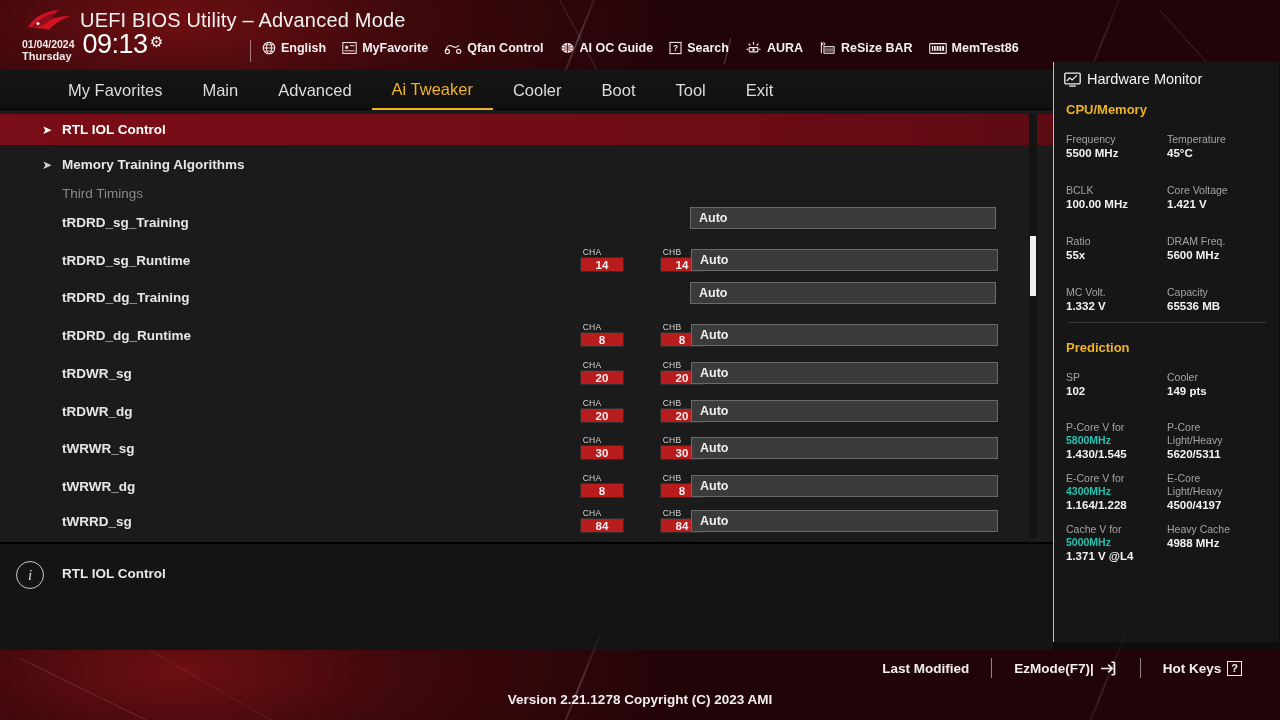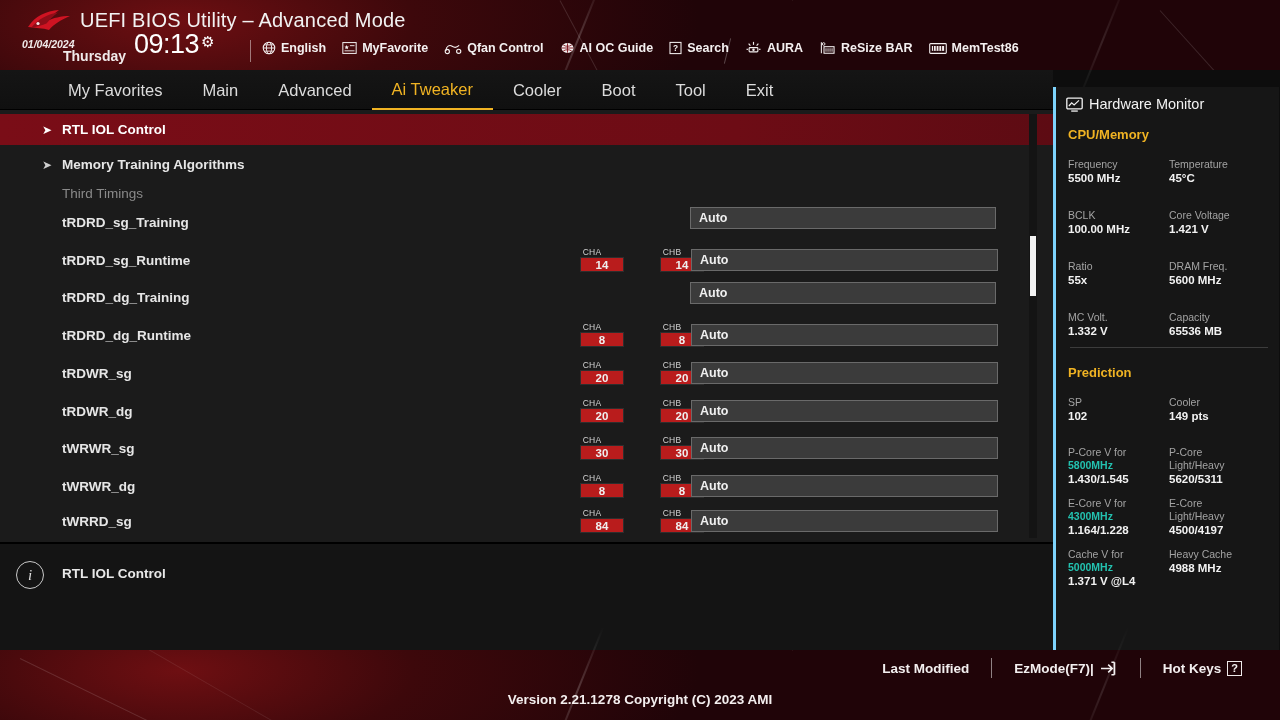--- a/index.html
+++ b/index.html
@@ -35,22 +35,22 @@
   .diag-lines i{position:absolute;display:block;height:1px;background:rgba(255,255,255,.13);transform-origin:left center;}
 
   
   #header { position:absolute; top:0; left:0; width:1280px; height:70px; }
   .rog-logo { position:absolute; left:26px; top:8px; width:46px; height:28px; }
   .title {
     position:absolute; left:80px; top:9px;
     font-size:20px; font-weight:400; letter-spacing:.2px; color:#f2f2f2;
   }
   .datetime { position:absolute; left:22px; top:38px; display:flex; align-items:flex-start; }
-  .dt-date { font-size:10.5px; font-weight:bold; line-height:12px; color:#f0eaea;font-style:italic; }
-  .dt-day  { font-size:14px; font-weight:bold; line-height:12px; color:#f0eaea;margin-left:41px; }
+  .dt-date { font-size:10.5px; font-weight:bold; line-height:12px; color:#f0eaea; }
+  .dt-day  { font-size:11px; font-weight:bold; line-height:12px; color:#f0eaea; }
   .clock   { font-size:27px; font-weight:300; line-height:27px; margin-left:8px; margin-top:-7px; color:#ffffff; letter-spacing:-.5px;}
   .gear-ic { margin-left:2px; margin-top:-5px; font-size:15px; color:#ffffff; }
   .vdiv { position:absolute; top:40px; width:1px; height:22px; background:rgba(255,255,255,.45); }
 
   #toolbar { position:absolute; left:262px; top:41px; display:flex; align-items:center; gap:16px; }
   .tb-item { display:flex; align-items:center; gap:5px; font-size:12.5px; font-weight:bold; color:#f4f0f0; white-space:nowrap; cursor:pointer; }
   .tb-item svg { display:block; }
 
   
   #nav {
@@ -100,21 +100,21 @@
   
   #helpbar { position:absolute; top:542px; left:0; width:1053px; height:108px; background:#141414; border-top:2px solid #000; }
   .info-circle {
     position:absolute; left:16px; top:17px; width:28px; height:28px; border-radius:50%;
     border:1.5px solid #c9c9c9; display:flex; align-items:center; justify-content:center;
     font-size:15px; font-style:italic; font-family:"Liberation Serif", serif; color:#dedede;
   }
   #help-text { position:absolute; left:62px; top:22px; font-size:13.5px; font-weight:bold; color:#e8e8e8; }
 
   
-  #hw-panel { position:absolute; top:87px; left:1053px; width:226px; height:580px; background:#161616; border-left:3px solid #7dd3fc; }
+  #hw-panel { position:absolute; top:62px; left:1053px; width:226px; height:580px; background:#161616; border-left:1px solid #7dd3fc; }
   #hw-title { position:absolute; left:10px; top:9px; display:flex; align-items:center; gap:6px; font-size:14.5px; color:#f2f2f2; }
   .hw-section { position:absolute; left:12px; font-size:13px; font-weight:bold; color:#f0b323; }
   .hw-cell { position:absolute; width:100px; }
   .hw-k { font-size:10.5px; color:#a3a3a3; line-height:13px; }
   .hw-k.teal { color:#23c2b0; font-weight:bold; }
   .hw-v { font-size:11.5px; font-weight:bold; color:#f2f2f2; line-height:15px; }
   .hw-sep { position:absolute; left:14px; width:198px; height:1px; background:#3c3c3c; }
 
   
   #footer { position:absolute; top:650px; left:0; width:1280px; height:70px; }

